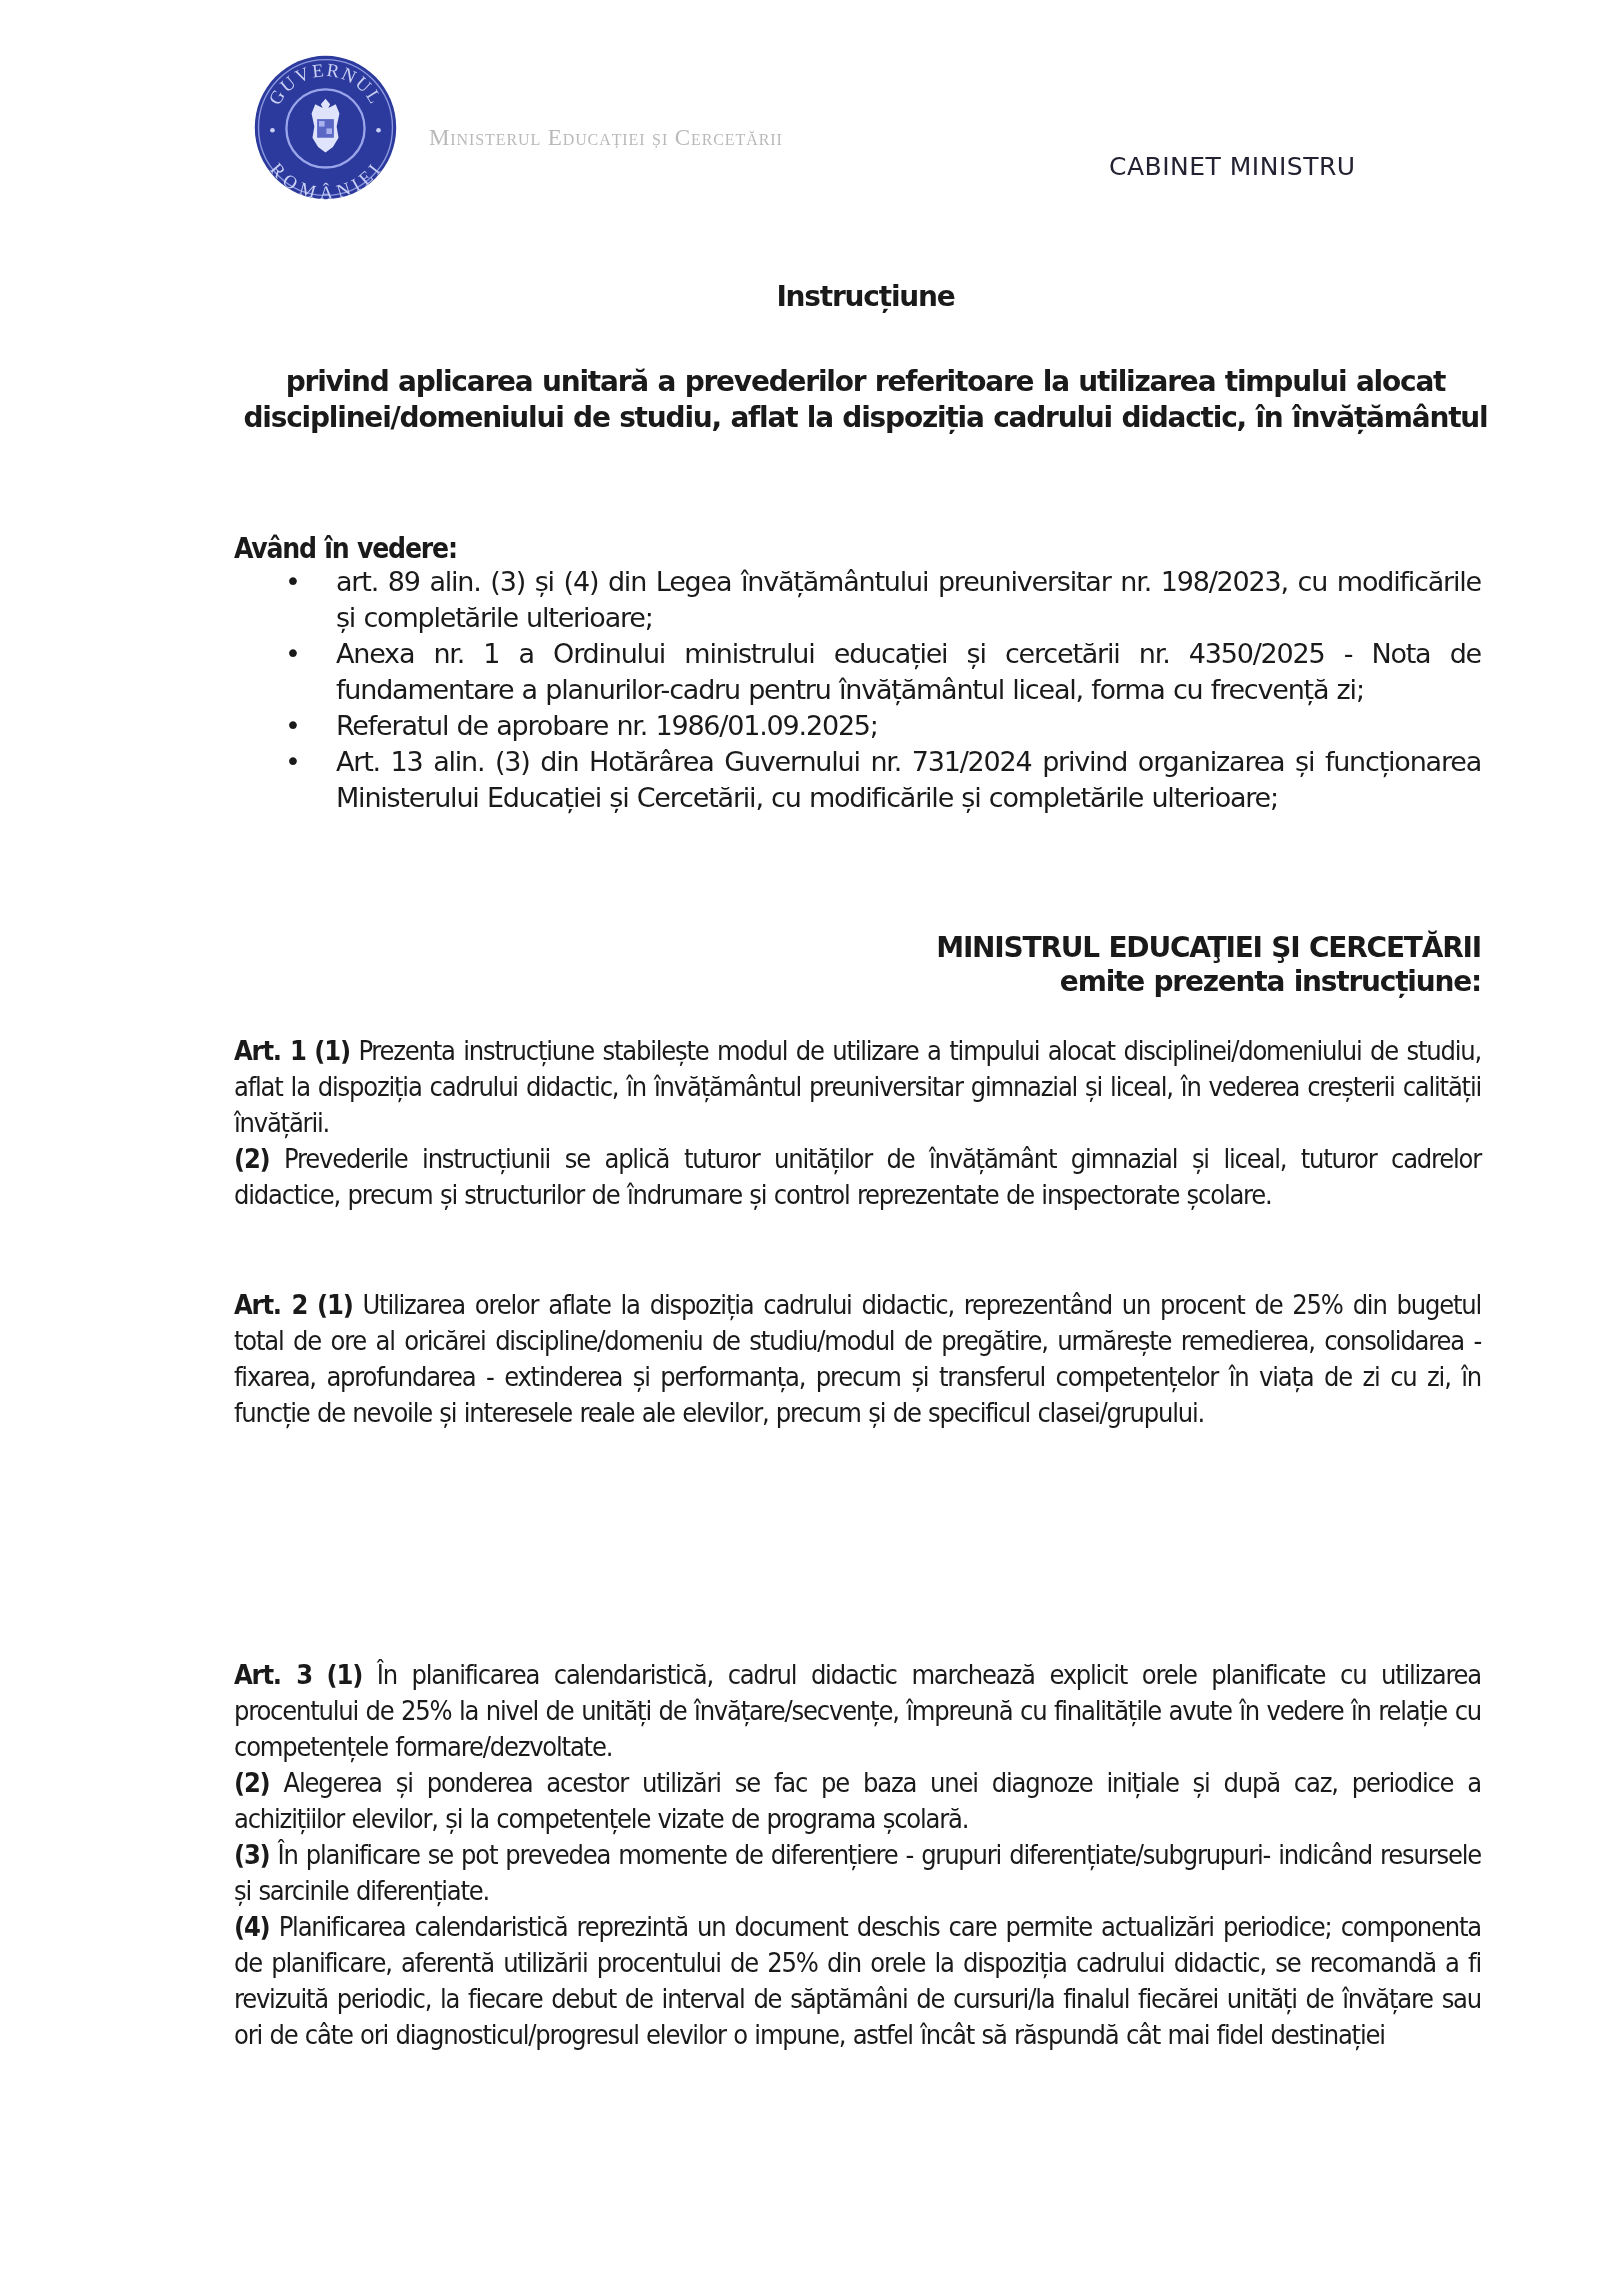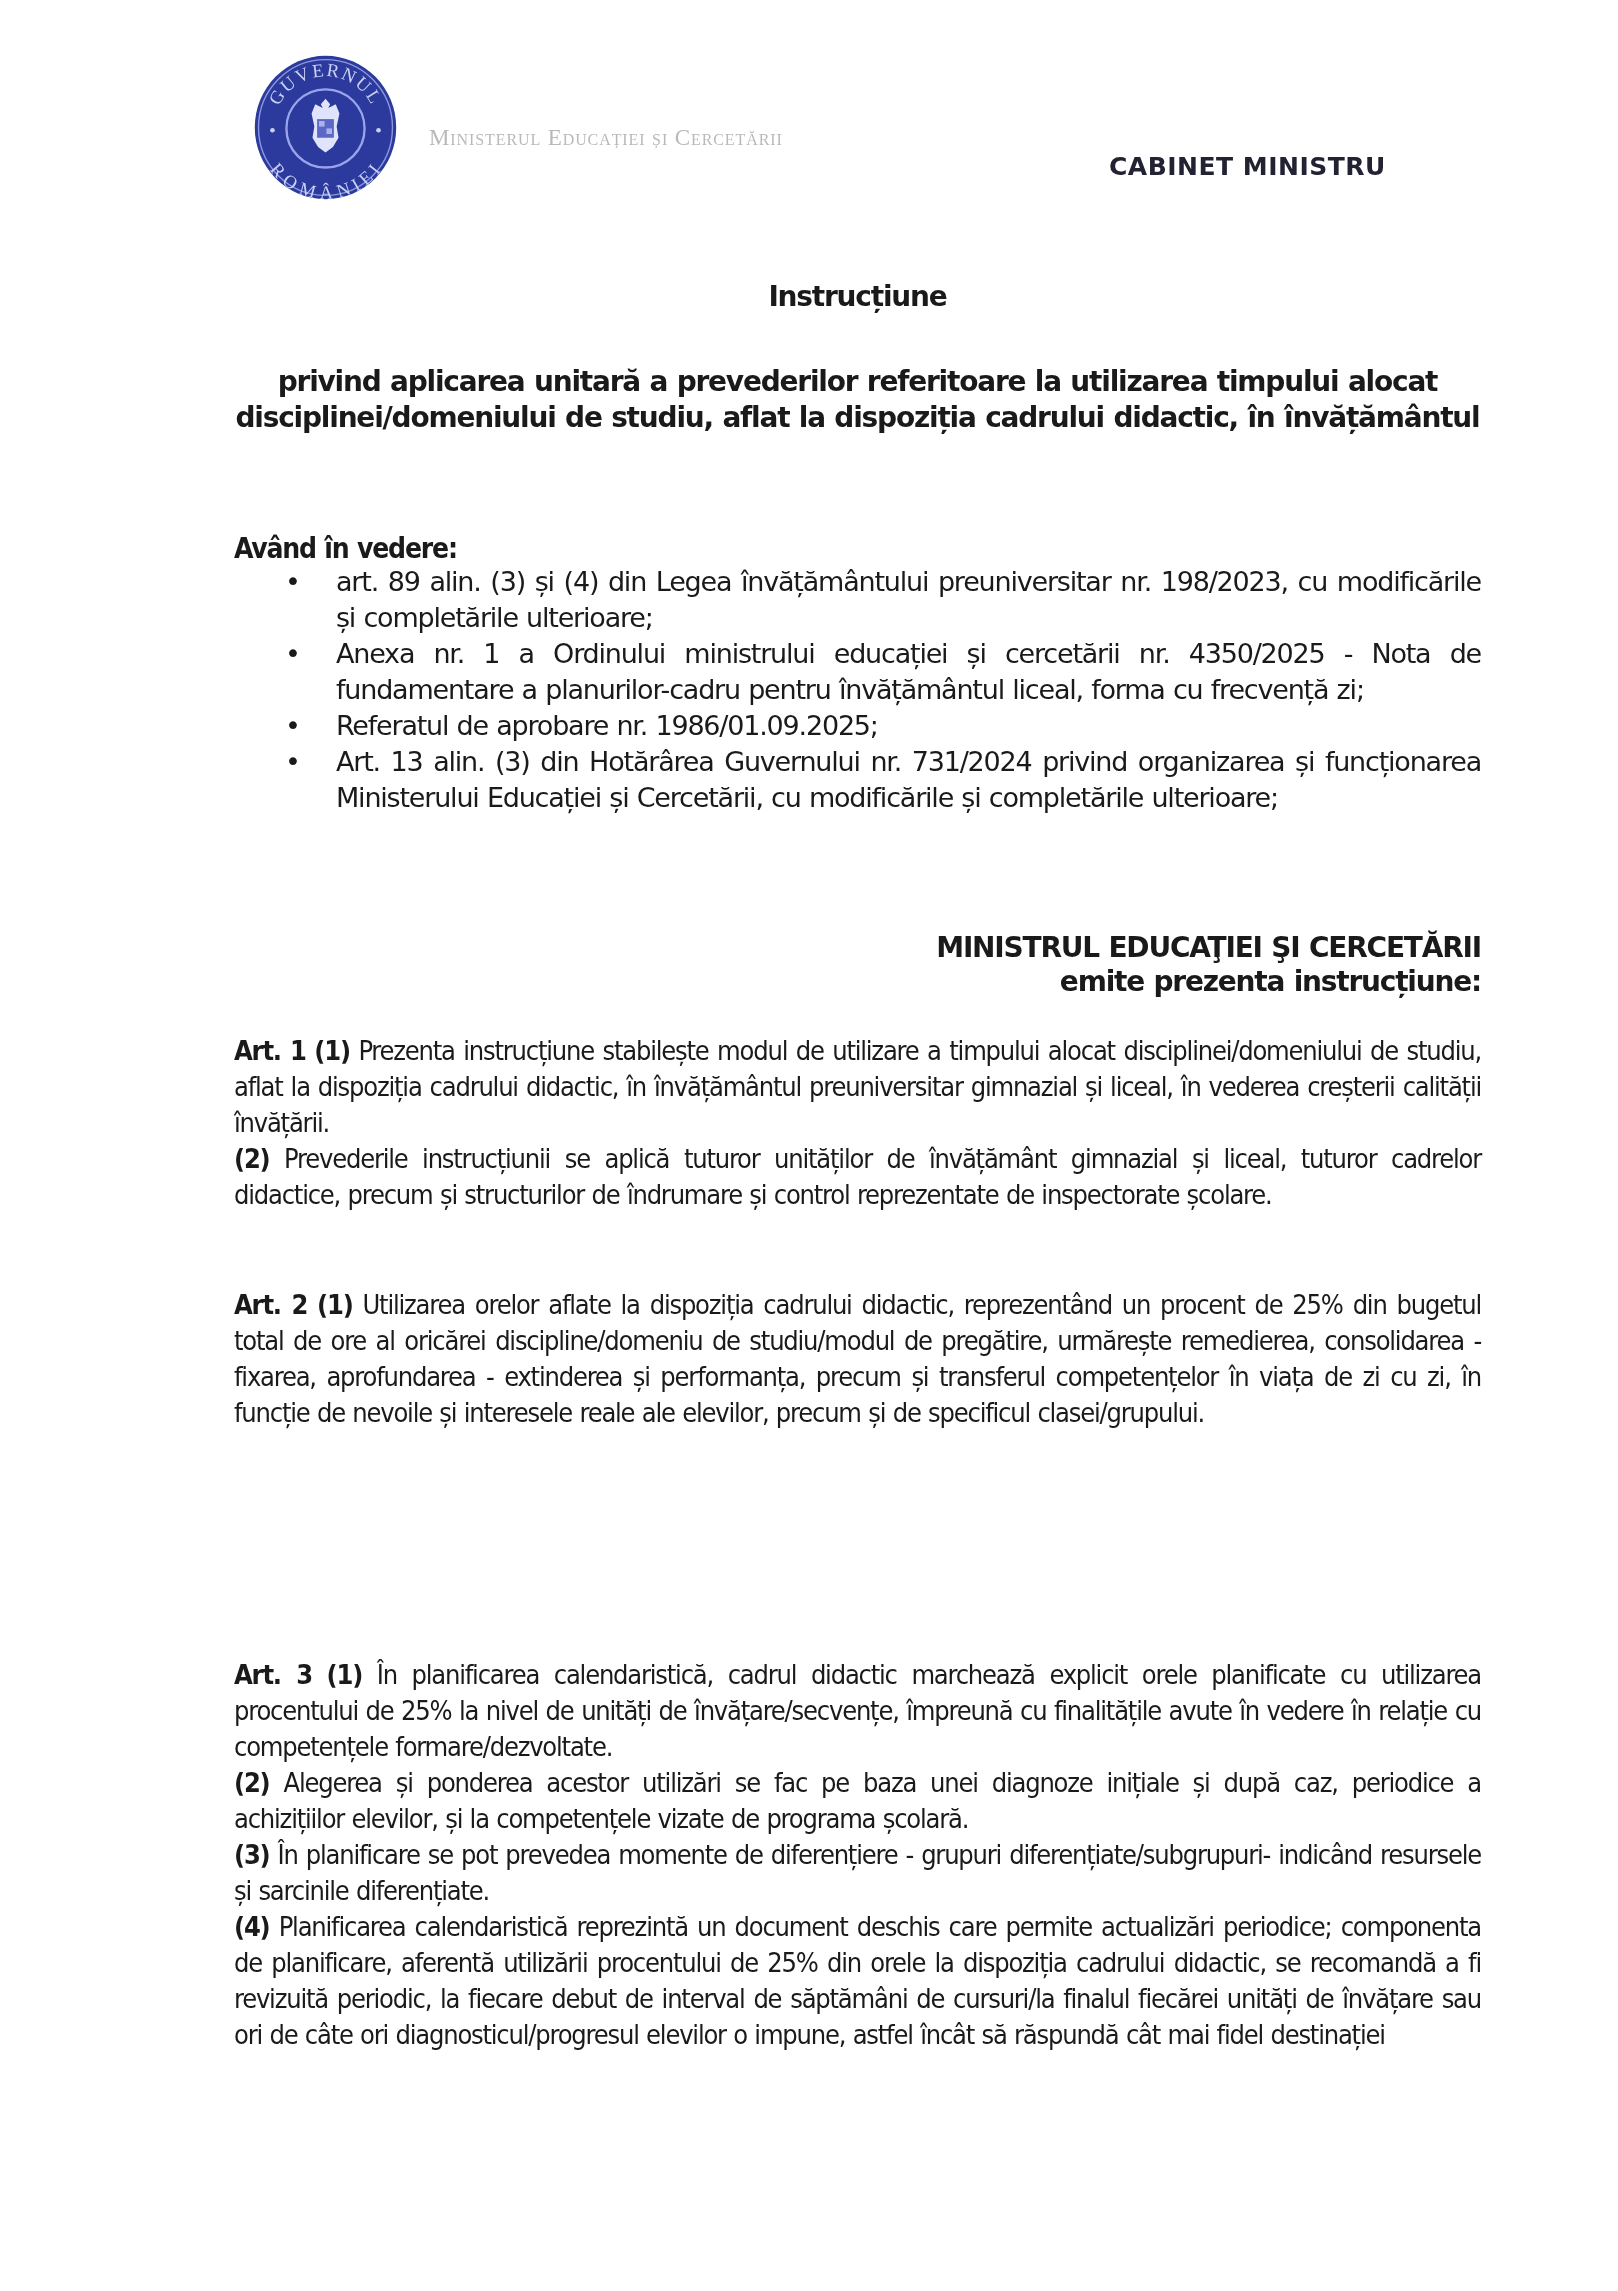--- a/index.html
+++ b/index.html
@@ -3,23 +3,23 @@
 <meta charset="utf-8">
 <style>
   html, body { margin: 0; padding: 0; background: #ffffff; }
   body { width: 1619px; height: 2291px; position: relative; overflow: hidden;
          font-family: "DejaVu Sans", sans-serif; color: #1a1a1a; }
   .page { position: absolute; left: 0; top: 0; width: 1619px; height: 2291px; background: #fff; }
   .logo { position: absolute; left: 252px; top: 54px; width: 147px; height: 147px; }
   .ministry-name { position: absolute; left: 429px; top: 125px; font-family: "Liberation Serif", serif;
          font-size: 23px; letter-spacing: 0.9px; color: #b9b9b9; font-variant: small-caps; white-space: nowrap; }
   .cabinet { position: absolute; left: 1109px; top: 152px; font-family: "DejaVu Sans", sans-serif;
-         font-weight: bold; font-size: 25px; color: #222233; letter-spacing: 0.5px; white-space: nowrap; text-align: center; }
+         font-weight: normal; font-size: 25px; color: #222233; letter-spacing: 0.5px; white-space: nowrap; text-align: center; }
   .content { position: absolute; left: 234px; top: 0; width: 1247px; }
-  .title { position: absolute; left: 0; width: 1247px; text-align: center; font-weight: bold;
+  .title { position: absolute; left: 8px; width: 1247px; text-align: center; font-weight: bold;
            font-size: 28px; }
   .t1 { top: 280px; }
   .t2 { top: 345px; line-height: 36px; font-size: 28px; margin-top: 19px; }
   .para { position: absolute; left: 0; width: 1247px; font-size: 27px; line-height: 36px;
           text-align: justify; font-family: "DejaVu Sans Condensed", "DejaVu Sans", sans-serif; }
   .para .b { font-weight: bold; }
   .lead { top: 531px; font-weight: bold; font-size: 28px; }
   ul.bullets { position: absolute; left: 0; top: 564px; width: 1247px; margin: 0; padding: 0; list-style: none;
                font-size: 27px; line-height: 36px; }
   ul.bullets li { position: relative; padding-left: 102px; text-align: justify; }

